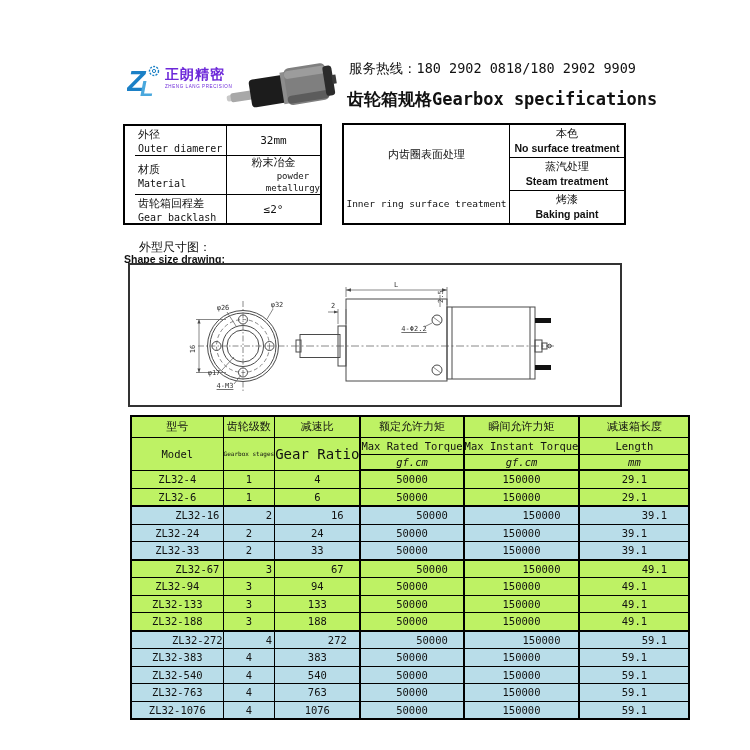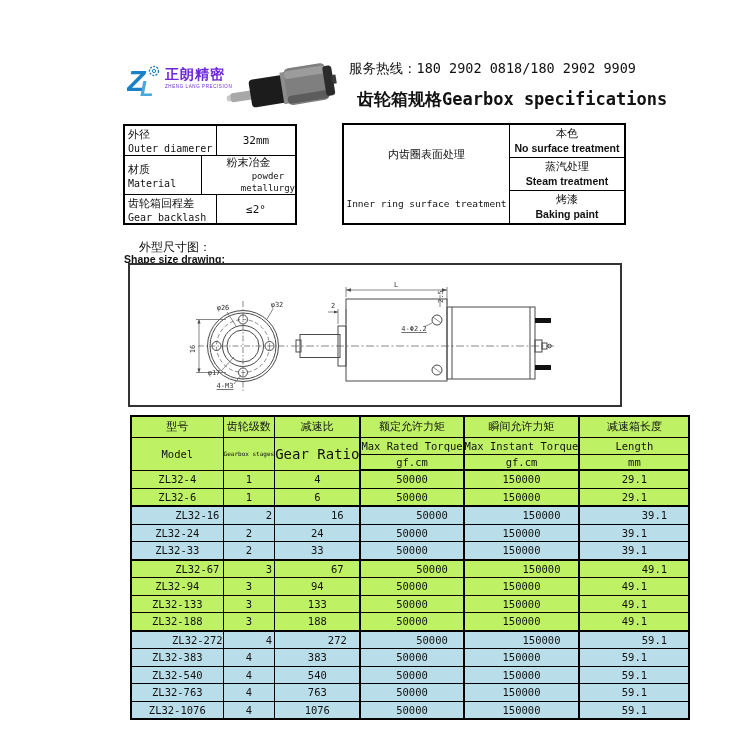--- a/index.html
+++ b/index.html
@@ -5,25 +5,25 @@
   html,body{margin:0;padding:0;background:#fff;}
   .page{position:relative;width:750px;height:750px;background:#ffffff;overflow:hidden;
         font-family:"DejaVu Sans Mono","Liberation Mono",monospace;color:#111;}
   .abs{position:absolute;}
 
   
   .logo-wrap{left:127px;top:60px;display:flex;align-items:flex-start;}
   .logo-name-cn{font-size:14px;font-weight:bold;letter-spacing:1px;}
   .logo-name-en{font-size:4.5px;letter-spacing:.6px;font-family:"Liberation Sans",sans-serif;}
   .hotline{left:349px;top:60px;font-size:13.5px;white-space:nowrap;}
-  .doc-title{left:357px;top:88px;font-size:17px;font-weight:bold;white-space:nowrap;}
+  .doc-title{left:347px;top:88px;font-size:17px;font-weight:bold;white-space:nowrap;}
 
   
   .spec{border:2px solid #000;box-sizing:border-box;background:#fff;}
-  .left-spec{left:123px;top:124px;width:174px;height:101px;display:flex;flex-direction:column;}
+  .left-spec{left:123px;top:124px;width:199px;height:101px;display:flex;flex-direction:column;padding-left:10px;}
   .left-spec .row{flex:1;display:flex;border-bottom:1px solid #000;}
   .left-spec .row:last-child{border-bottom:none;}
   .left-spec .lbl{width:92px;border-right:1px solid #000;padding:2px 0 0 3px;box-sizing:border-box;
                   display:flex;flex-direction:column;justify-content:center;}
   .left-spec .lbl .cn{font-size:11px;line-height:14px;}
   .left-spec .lbl .en{font-size:10px;line-height:13px;}
   .left-spec .val{flex:1;display:flex;flex-direction:column;justify-content:center;align-items:center;text-align:center;}
   .left-spec .val .cn{font-size:11px;line-height:14px;}
   .left-spec .val .en{font-size:9px;line-height:12px;margin-left:39px;}
   .backlash{font-size:13px;}
@@ -53,21 +53,21 @@
   .main-table{left:130px;top:415px;border-collapse:collapse;table-layout:fixed;background:#bef264;}
   .main-table th,.main-table td{border:1px solid #000;padding:0;text-align:center;vertical-align:middle;
         font-weight:normal;overflow:hidden;white-space:nowrap;}
   .main-table{border:2px solid #000;}
   .hcn{height:21px;font-size:11px;}
   .hen{height:17px;font-size:10.5px;}
   .hunit{height:16px;font-size:10.5px;}
   .tiny{font-size:6px;}
   .main-table td{height:16.5px;font-size:10.5px;}
   .thick-l{border-left-width:2px !important;}
-  .main-table thead tr.units th{border-bottom:2px solid #000;}
+  .main-table thead tr.units th{border-bottom:2px solid #000;font-style:italic;}
   tr.group-start td{border-top-width:2px !important;padding-left:40px;}
   tr.hl td{background:#b9dde9;}
 </style>
 </head>
 <body>
 
 <div class="page">
 
   <div class="abs logo-wrap">
     <svg width="34" height="40" viewBox="0 0 34 40">

